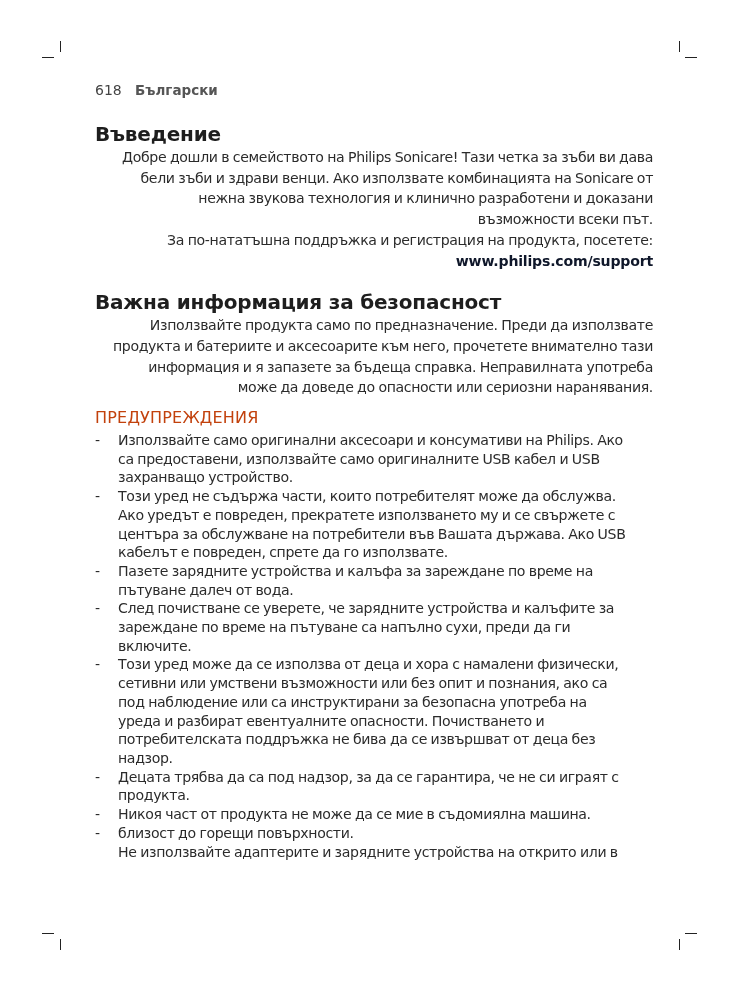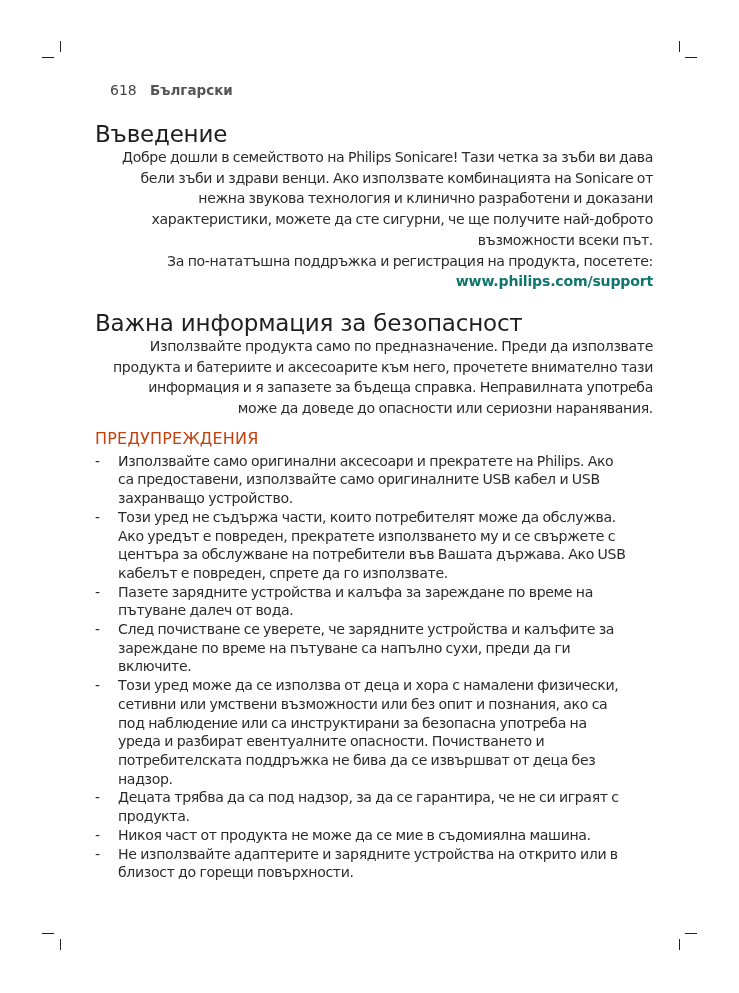--- a/index.html
+++ b/index.html
@@ -2,27 +2,27 @@
 <html><head>
 <meta charset="utf-8">
 <style>
   html, body { margin: 0; padding: 0; background: #ffffff; }
   body { width: 739px; height: 993px; position: relative; overflow: hidden;
          font-family: "DejaVu Sans", "Liberation Sans", sans-serif; color: #2b2b2b; }
   .crop { position: absolute; background: #222; }
   .h { height: 1px; width: 12px; }
   .v { width: 1px; height: 11px; }
   .page { position: absolute; left: 95px; top: 80px; width: 560px; }
-  .running-head { font-size: 14px; line-height: 20px; color: #444; height: 22px; margin-left: 15px; }
+  .running-head { font-size: 14px; line-height: 20px; color: #444; height: 22px; }
   .running-head .num { display: inline-block; width: 40px; }
   .running-head .lang { font-weight: bold; color: #555; font-size: 13.5px; }
-  h1 { font-size: 23px; font-weight: normal; margin: 20px 0 0 0; line-height: 24px; color: #1e1e1e; letter-spacing: -0.2px; }
+  h1 { font-size: 20px; font-weight: bold; margin: 20px 0 0 0; line-height: 24px; color: #1e1e1e; letter-spacing: -0.2px; }
   h1.second { }
   p { margin: 2px; font-size: 14.1px; line-height: 18.7px; letter-spacing: -0.35px; word-spacing: -0.5px; text-align: right; }
-  .url { font-weight: bold; color: #0f766e; letter-spacing: -0.2px; }
+  .url { font-weight: bold; color: #0f172a; letter-spacing: -0.2px; }
   h2 { font-size: 16px; font-weight: normal; margin: 10px 0 2px 0; line-height: 22px; color: #c2410c; letter-spacing: 0.2px; }
   ul { list-style: none; margin: 0; padding: 0; }
   li { position: relative; padding-left: 23px; font-size: 14.1px; line-height: 18.7px; letter-spacing: -0.35px; word-spacing: -0.5px; }
   li .dash { position: absolute; left: 0; top: 0; }
 </style>
 </head>
 <body>
 
 <div class="crop h" style="left:42px; top:57px;"></div>
 <div class="crop v" style="left:60px; top:41px;"></div>
@@ -36,39 +36,38 @@
 <div class="page">
   <div class="running-head">
     <span class="num">618</span><span class="lang">Български</span>
   </div>
 
   <h1>Въведение</h1>
   <div id="intro-body">
       <p>Добре дошли в семейството на Philips Sonicare! Тази четка за зъби ви дава</p>
       <p>бели зъби и здрави венци. Ако използвате комбинацията на Sonicare от</p>
       <p>нежна звукова технология и клинично разработени и доказани</p>
-      <p>характеристики, можете да сте сигурни, че ще получите най-доброто</p>
       <p>възможности всеки път.</p>
       <p>За по-нататъшна поддръжка и регистрация на продукта, посетете:</p>
     </div>
   <p class="url">www.philips.com/support</p>
 
   <h1 class="second">Важна информация за безопасност</h1>
   <div id="safety-body">
       <p>Използвайте продукта само по предназначение. Преди да използвате</p>
       <p>продукта и батериите и аксесоарите към него, прочетете внимателно тази</p>
       <p>информация и я запазете за бъдеща справка. Неправилната употреба</p>
       <p>може да доведе до опасности или сериозни наранявания.</p>
     </div>
 
   <h2>ПРЕДУПРЕЖДЕНИЯ</h2>
   <ul id="warnings-list">
       <li>
         <span class="dash">-</span>
-        <div>Използвайте само оригинални аксесоари и прекратете на Philips. Ако</div>
+        <div>Използвайте само оригинални аксесоари и консумативи на Philips. Ако</div>
         <div>са предоставени, използвайте само оригиналните USB кабел и USB</div>
         <div>захранващо устройство.</div>
       </li>
       <li>
         <span class="dash">-</span>
         <div>Този уред не съдържа части, които потребителят може да обслужва.</div>
         <div>Ако уредът е повреден, прекратете използването му и се свържете с</div>
         <div>центъра за обслужване на потребители във Вашата държава. Ако USB</div>
         <div>кабелът е повреден, спрете да го използвате.</div>
       </li>
@@ -96,17 +95,17 @@
         <span class="dash">-</span>
         <div>Децата трябва да са под надзор, за да се гарантира, че не си играят с</div>
         <div>продукта.</div>
       </li>
       <li>
         <span class="dash">-</span>
         <div>Никоя част от продукта не може да се мие в съдомиялна машина.</div>
       </li>
       <li>
         <span class="dash">-</span>
+        <div>близост до горещи повърхности.</div>
         <div>Не използвайте адаптерите и зарядните устройства на открито или в</div>
-        <div>близост до горещи повърхности.</div>
       </li>
     </ul>
 </div>
 
 </body></html>

